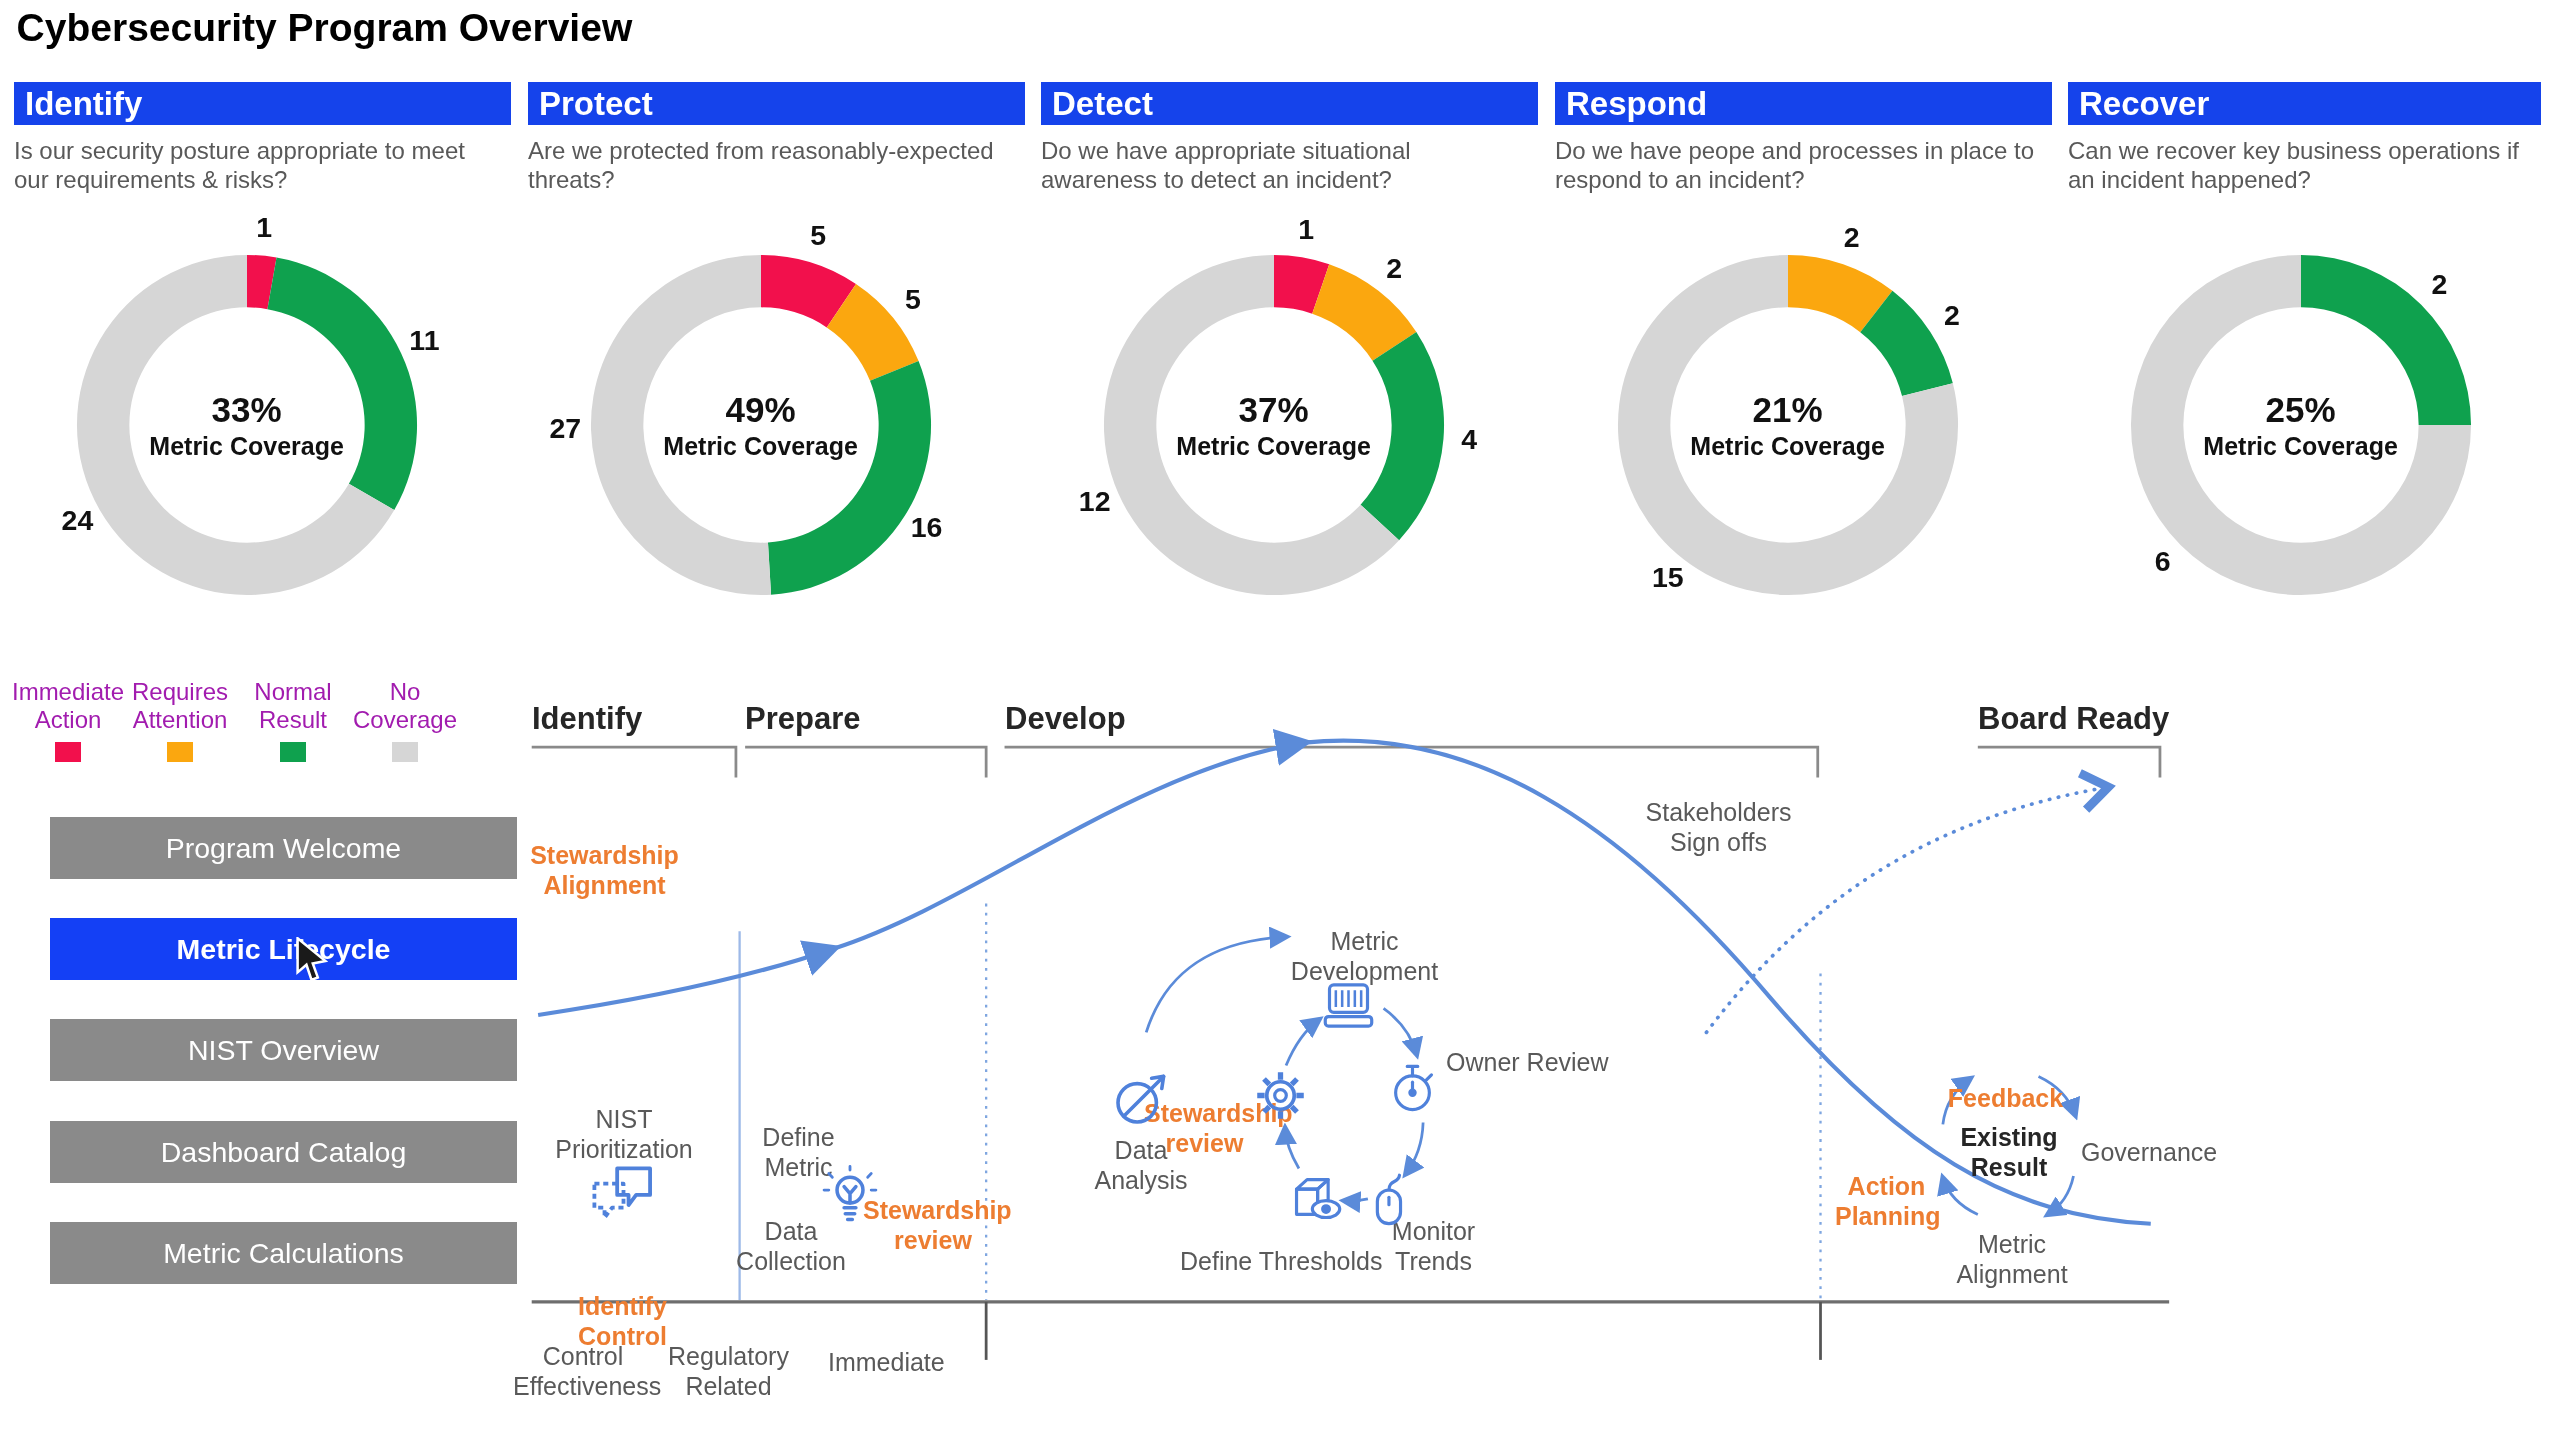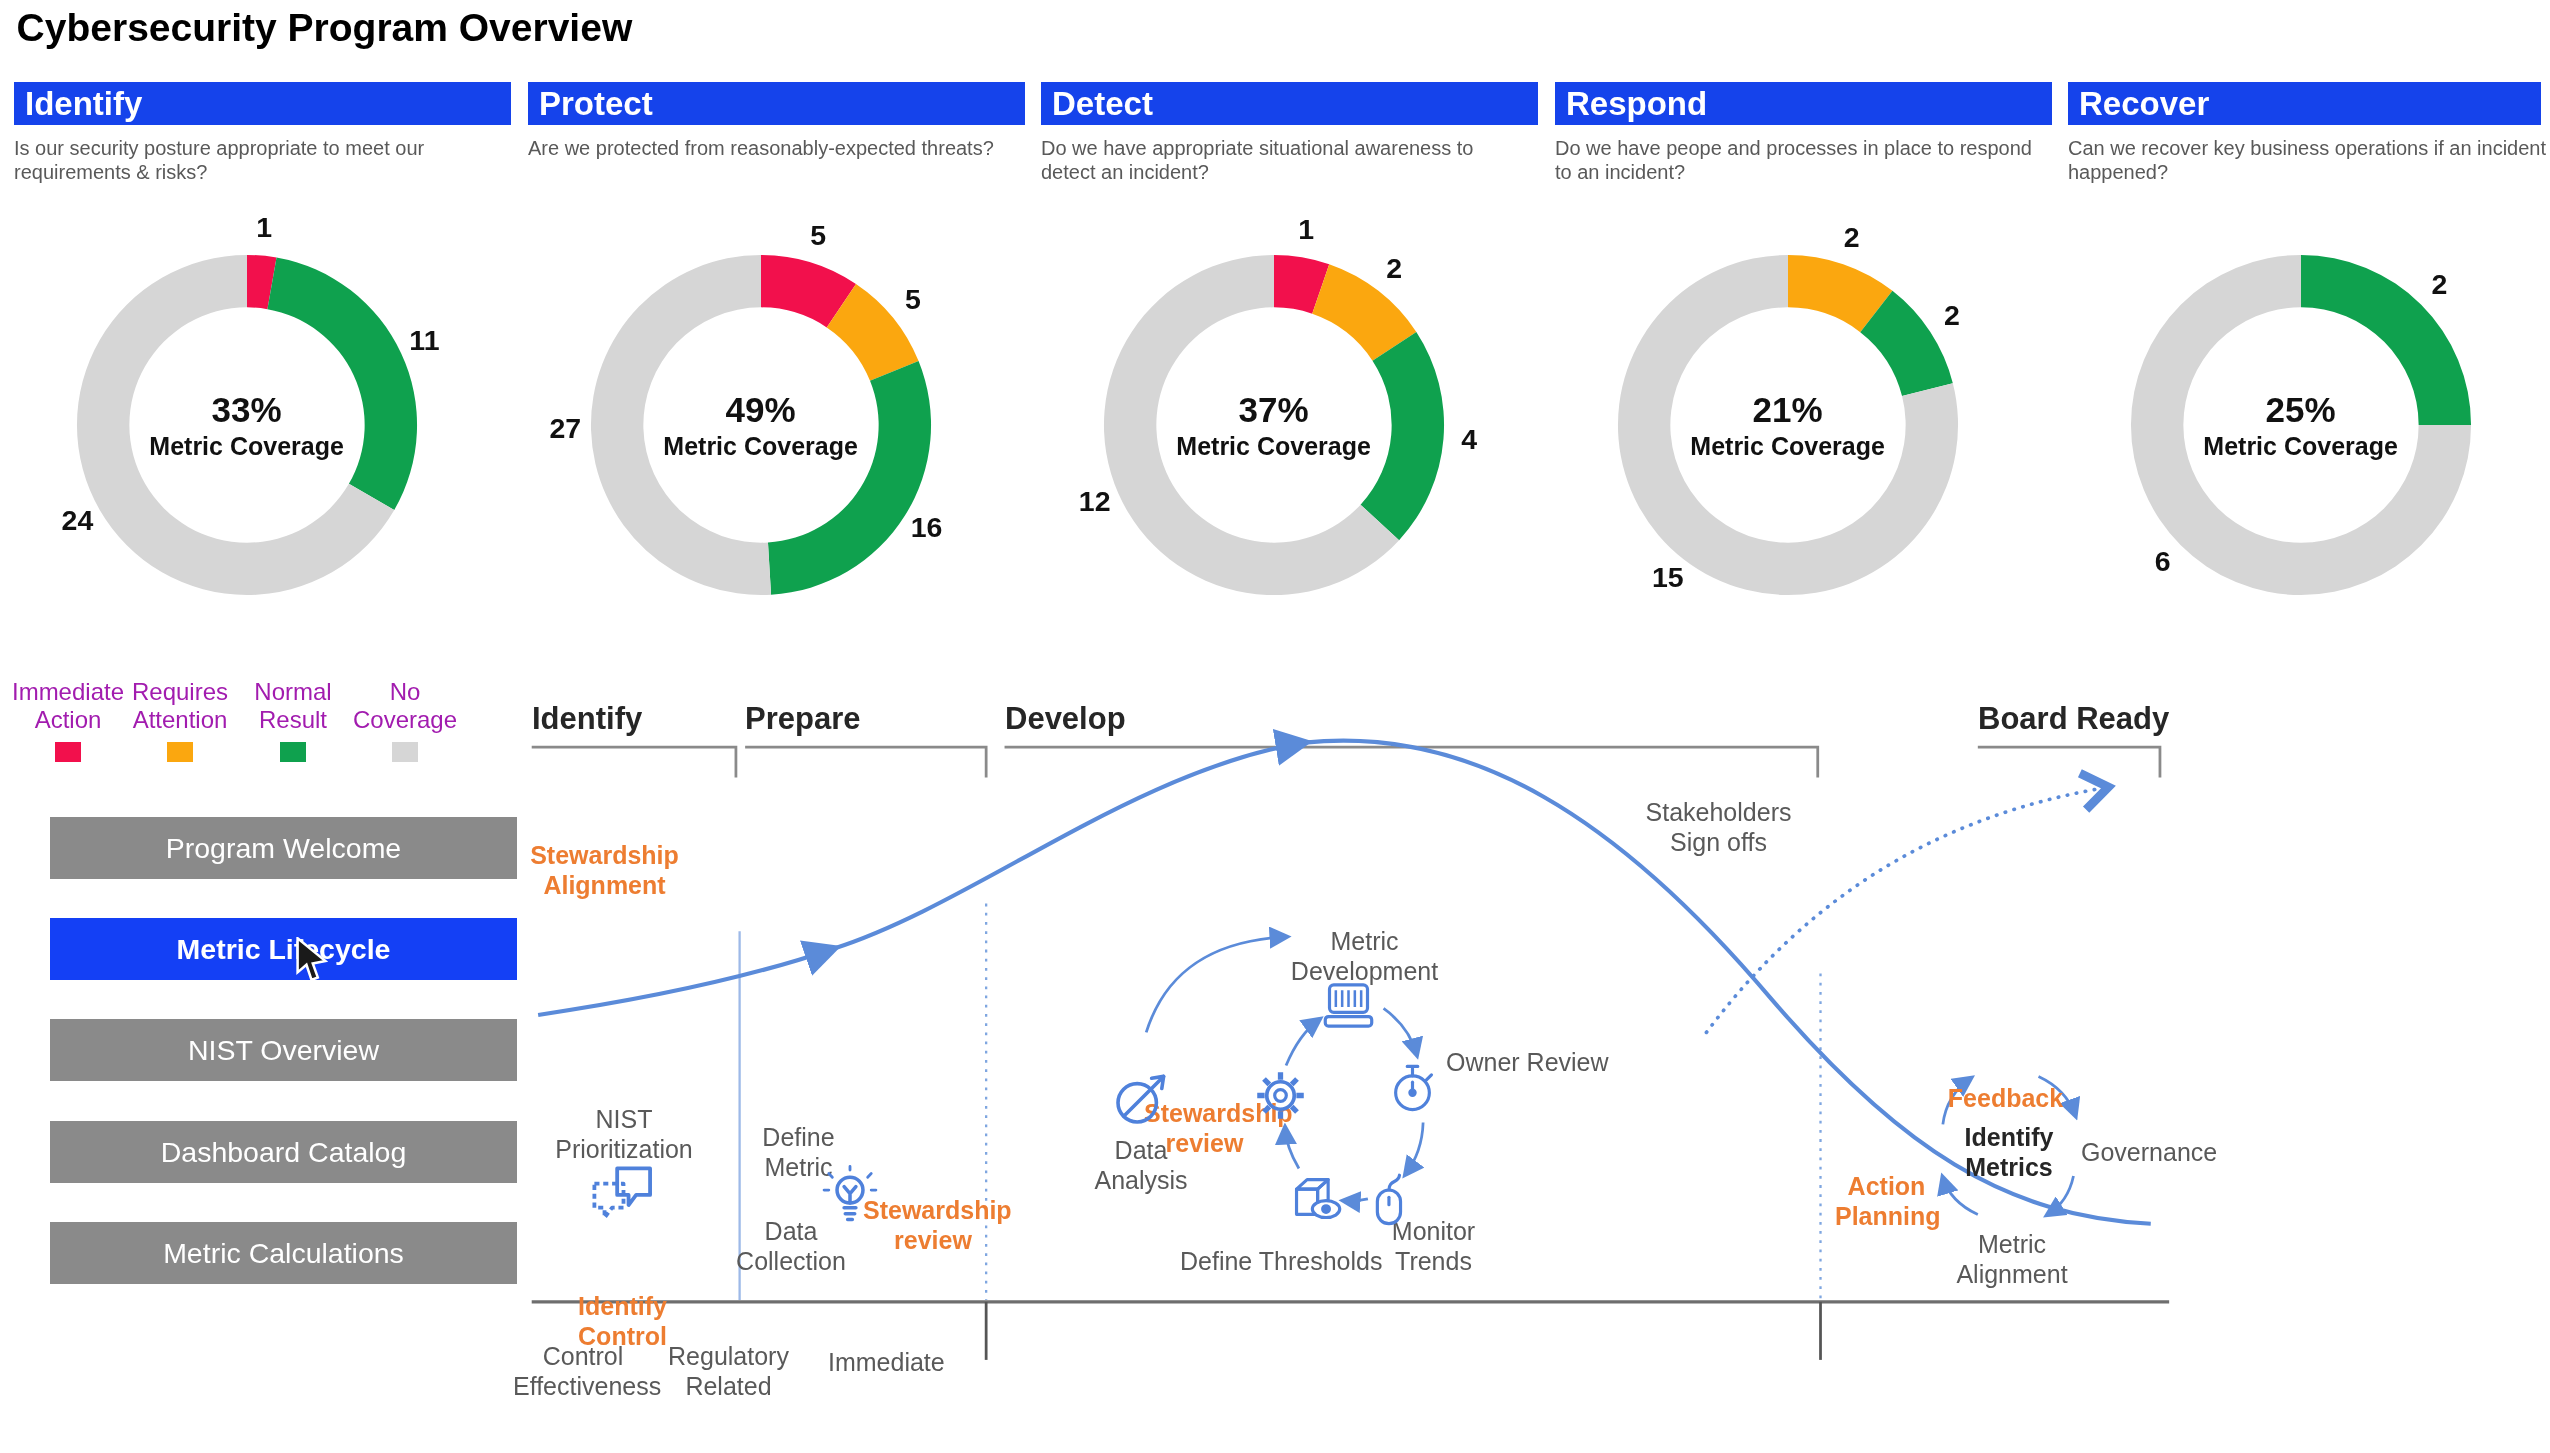--- a/index.html
+++ b/index.html
@@ -4,21 +4,21 @@
 <style>
   html,body{margin:0;padding:0;background:#ffffff;}
   body{position:relative;width:2550px;height:1454px;font-family:"Liberation Sans",sans-serif;overflow:hidden;}
 
   .page-title{position:absolute;left:16.6px;top:5.5px;font-size:39px;font-weight:bold;color:#000000;}
 
   
   .func-col{position:absolute;top:82px;width:497px;}
   .col-header{height:43px;background:#1543EB;color:#ffffff;font-size:33px;font-weight:bold;
               display:flex;align-items:center;padding-left:11px;box-sizing:border-box;}
-  .question{margin-top:11px;font-size:20px;line-height:1.22;color:#595959;width:483px;}
+  .question{margin-top:11px;font-size:24px;line-height:1.22;color:#595959;width:483px;}
   .donut-wrap{position:absolute;top:127px;left:16.6px;width:432px;height:432px;}
   .donut-center{position:absolute;left:50%;top:50%;transform:translate(-50%,-50%);text-align:center;width:258px;}
   .donut-center .pct{font-size:35px;font-weight:bold;color:#111;}
   .donut-center .sub{font-size:25px;font-weight:bold;color:#111;margin-top:1.8px;}
 
   
   .legend-item{position:absolute;width:114px;text-align:center;}
   .legend-label{font-size:24px;color:#a21caf;line-height:1.15;}
   .swatch{width:26px;height:20px;margin:9.2px auto 0 auto;}
 
@@ -245,21 +245,21 @@
 <div class="dlabel orange" style="left:863px;top:1148px;width:140px">Stewardship review</div>
 
 <div class="dlabel" style="left:1281px;top:926px;width:167px">Metric Development</div>
 <div class="dlabel nowrap" style="left:1446px;top:1047px">Owner Review</div>
 <div class="dlabel orange" style="left:1144px;top:1051px;width:121px">Stewardship review</div>
 <div class="dlabel" style="left:1072px;top:1135px;width:138px">Data Analysis</div>
 <div class="dlabel nowrap" style="left:1180px;top:1246px;width:202px">Define Thresholds</div>
 <div class="dlabel" style="left:1376px;top:1216px;width:115px">Monitor Trends</div>
 
 <div class="dlabel orange nowrap" style="left:1943px;top:1036px;width:125px">Feedback</div>
-<div class="dlabel darkbold" style="left:1954px;top:1122px;width:110px">Identify Metrics</div>
+<div class="dlabel darkbold" style="left:1954px;top:1122px;width:110px">Existing Result</div>
 <div class="dlabel nowrap" style="left:2081px;top:1137px">Governance</div>
 <div class="dlabel orange" style="left:1835px;top:1124px;width:103px">Action Planning</div>
 <div class="dlabel" style="left:1954px;top:1229px;width:116px">Metric Alignment</div>
 
 <div class="dlabel" style="left:513px;top:1341px;width:140px">Control Effectiveness</div>
 <div class="dlabel" style="left:664px;top:1341px;width:129px">Regulatory Related</div>
 <div class="dlabel nowrap" style="left:828px;top:1347px;width:110px">Immediate</div>
 
 <div class="icon" style="left:583px;top:1157px">
   <svg width="81" height="81" viewBox="0 0 64 64" fill="none" stroke="#4F81DB" stroke-width="3" stroke-linejoin="round">

